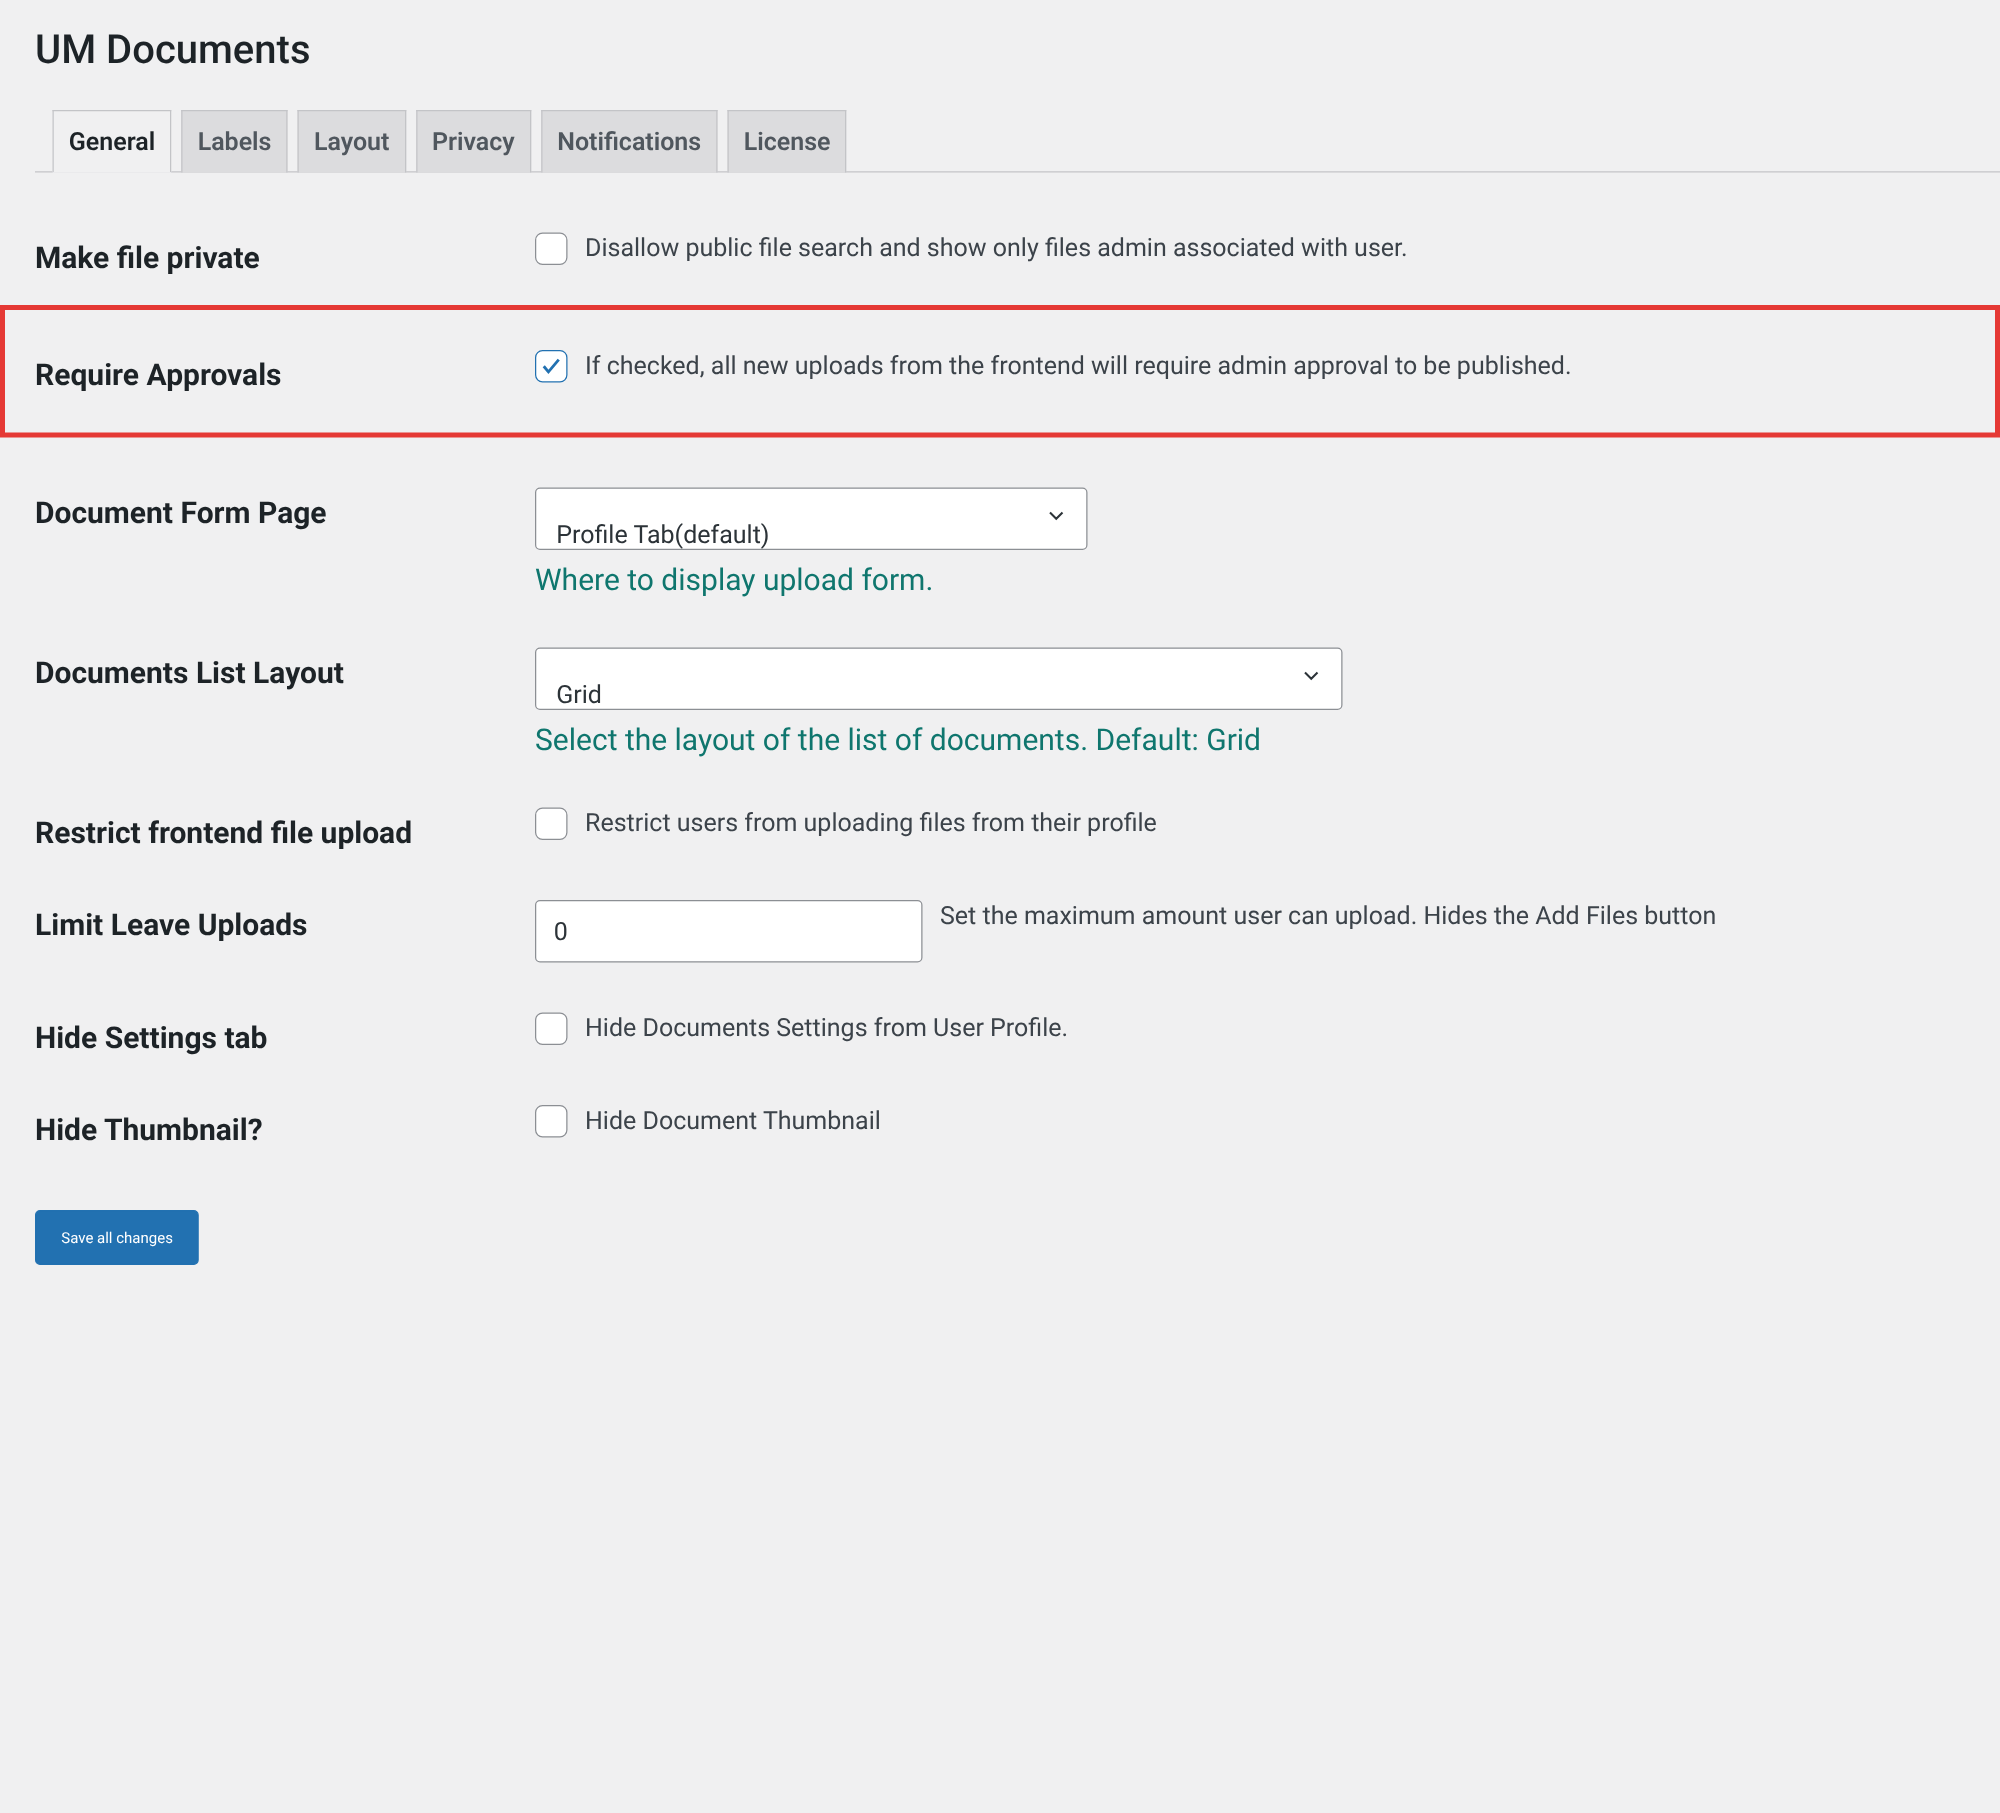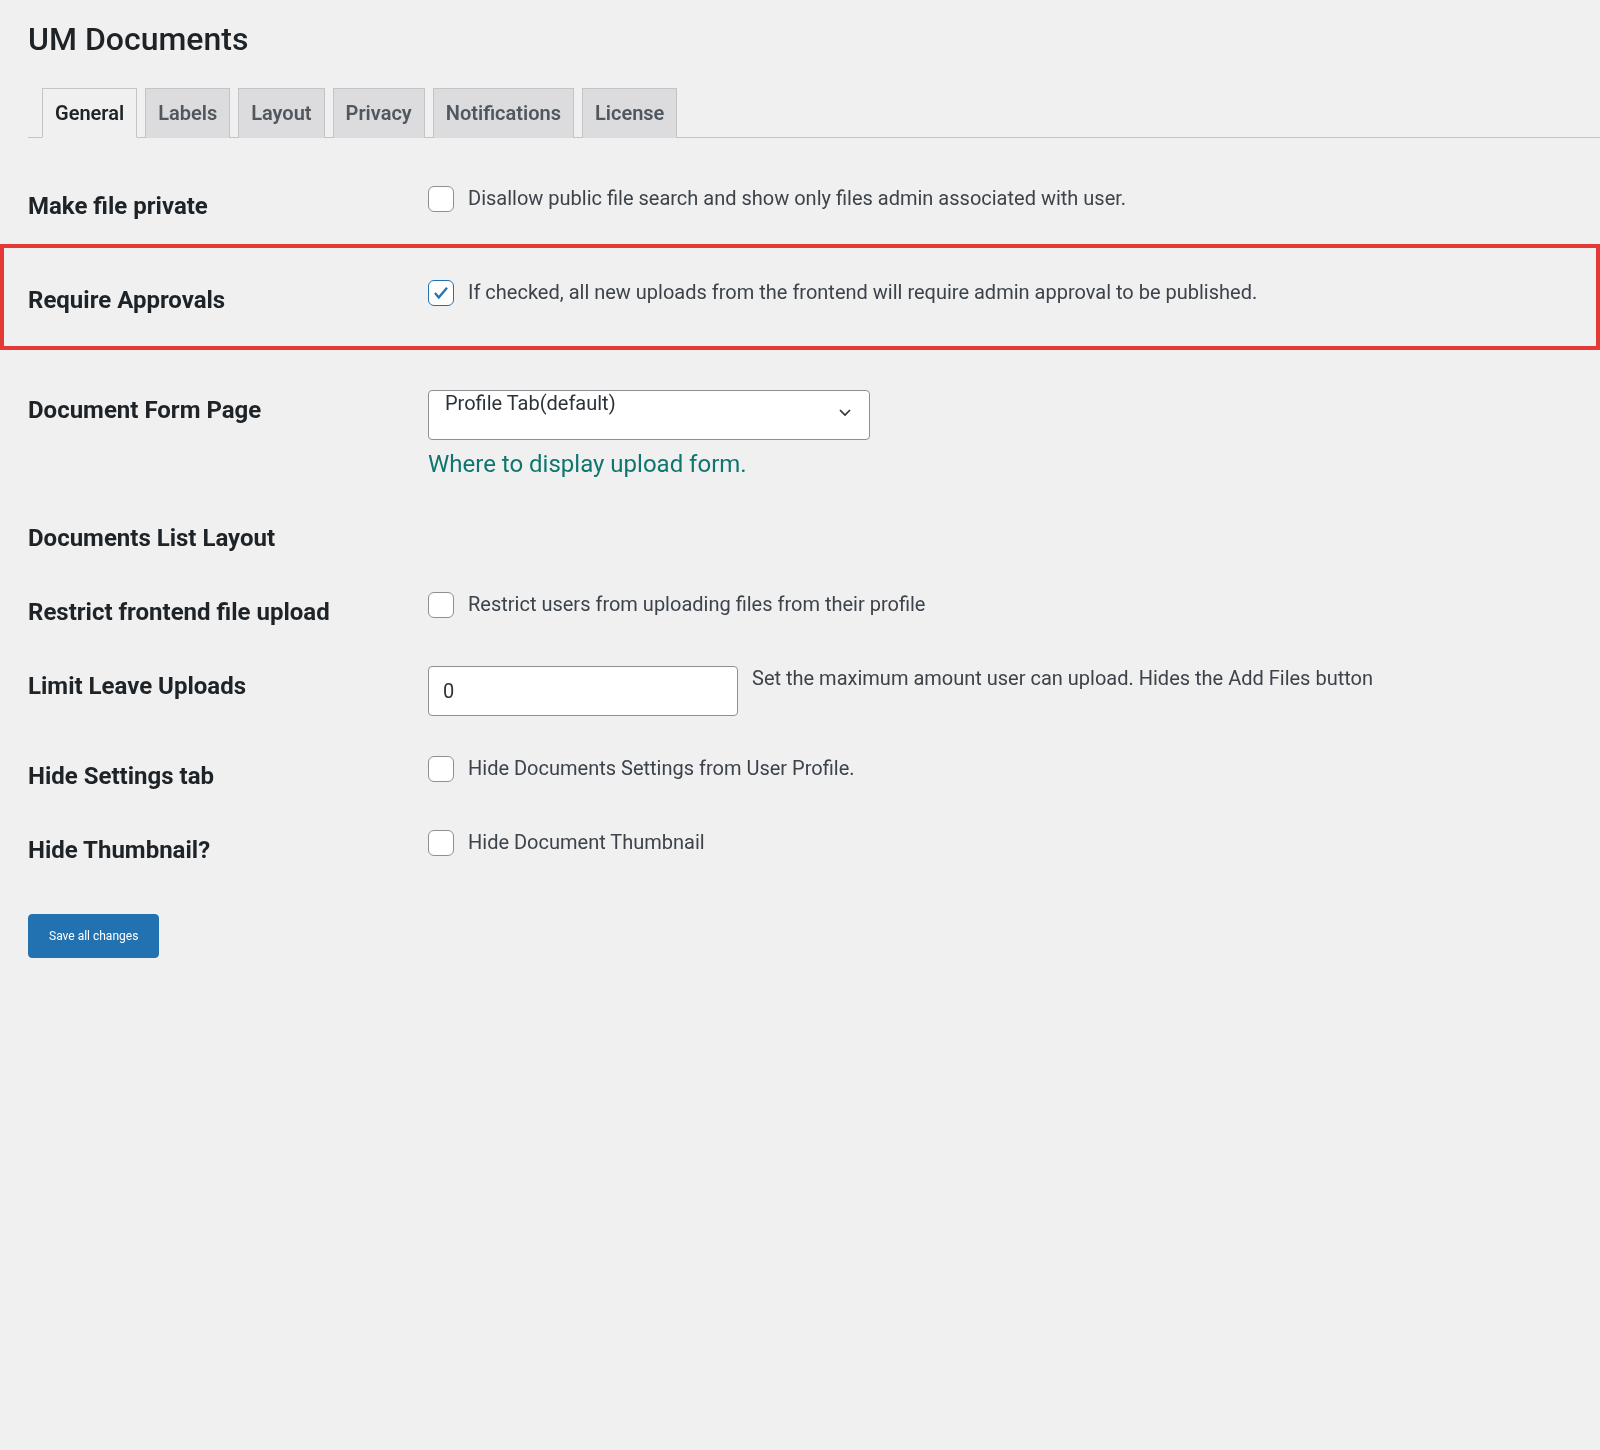--- a/index.html
+++ b/index.html
@@ -95,21 +95,21 @@
   .cb svg { width: 18px; height: 18px; display: none; }
   .cb.checked svg { display: block; }
   
   .select {
     position: relative;
     background: #fff;
     border: 1px solid #8c8f94;
     border-radius: 4px;
     height: 50px;
     display: flex;
-    align-items: flex-start;
+    align-items: flex-end;
     padding: 0 24px 0 16px;
     font-size: 20px;
     color: #2c3338;
     cursor: pointer;
   }
   .select .chev {
     position: absolute; right: 14px; top: 50%; transform: translateY(-50%);
   }
   .select.small { width: 442px; }
   .select.med { width: 646px; }
@@ -206,20 +206,31 @@
         </div>
         <div class="help-text">Where to display upload form.</div>
       </div>
     </div>
 
     
 
     
     <div class="form-row">
       <div class="row-label">Documents List Layout</div>
+      <div class="row-field">
+        <div class="select med">
+          <span>Grid</span>
+          <span class="chev">
+            <svg viewBox="0 0 24 24" fill="none" stroke="#2c3338" stroke-width="2">
+                <polyline points="6 9 12 15 18 9"></polyline>
+              </svg>
+          </span>
+        </div>
+        <div class="help-text">Select the layout of the list of documents. Default: Grid</div>
+      </div>
     </div>
 
     
     <div class="form-row">
       <div class="row-label">Restrict frontend file upload</div>
       <div class="row-field">
         <div class="inline">
           <span class="cb">
             
           </span>

